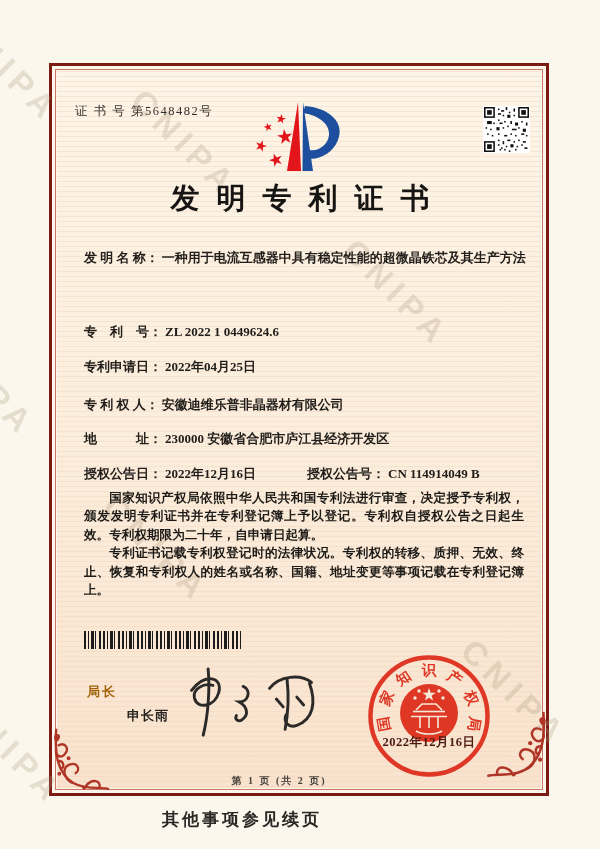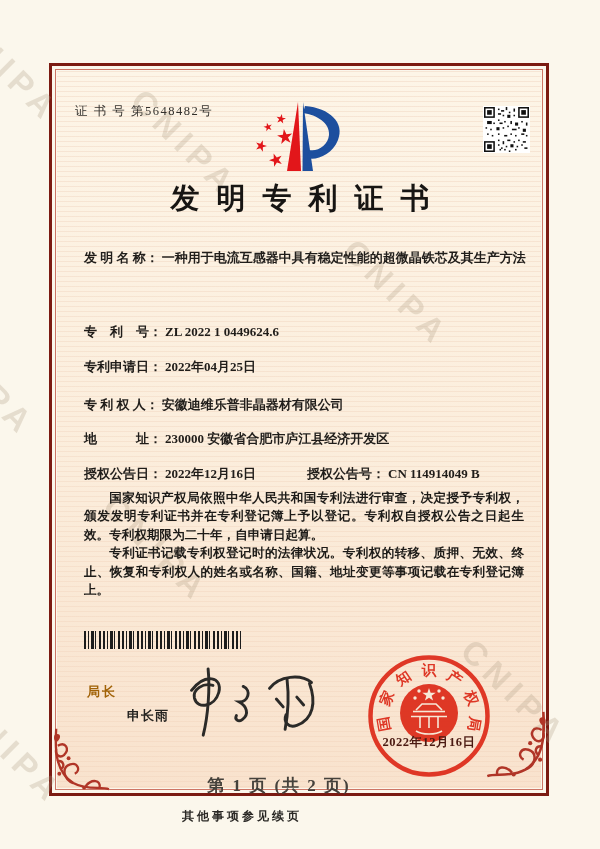--- a/index.html
+++ b/index.html
@@ -59,23 +59,23 @@
   .signature{position:absolute;left:176px;top:663px;}
 
   .seal{position:absolute;left:366px;top:653px;opacity:0.93;}
   .seal-date{position:absolute;left:371px;top:734px;width:116px;text-align:center;
          font-size:12.5px;font-weight:700;color:#4b1a12;letter-spacing:0.5px;z-index:6;}
 
   .flourish{position:absolute;z-index:5;}
   .flourish.br{transform:scaleX(-1);}
 
   .page-num{position:absolute;left:49px;top:774px;width:460px;text-align:center;
-         font-size:17px;font-weight:600;color:#45413b;letter-spacing:2px;}
+         font-size:10px;font-weight:600;color:#45413b;letter-spacing:2px;}
   .cont-note{position:absolute;left:0;top:808px;width:484px;text-align:center;
-         font-size:12px;font-weight:700;color:#2a2825;letter-spacing:3px;}
+         font-size:17px;font-weight:700;color:#2a2825;letter-spacing:3px;}
 </style>
 </head>
 <body>
 
 <div class="page">
 
   <span class="wm" style="left:-28px;top:8px">CNIPA</span>
   <span class="wm" style="left:150px;top:82px">CNIPA</span>
   <span class="wm" style="left:362px;top:232px">CNIPA</span>
   <span class="wm" style="left:-52px;top:322px">CNIPA</span>

